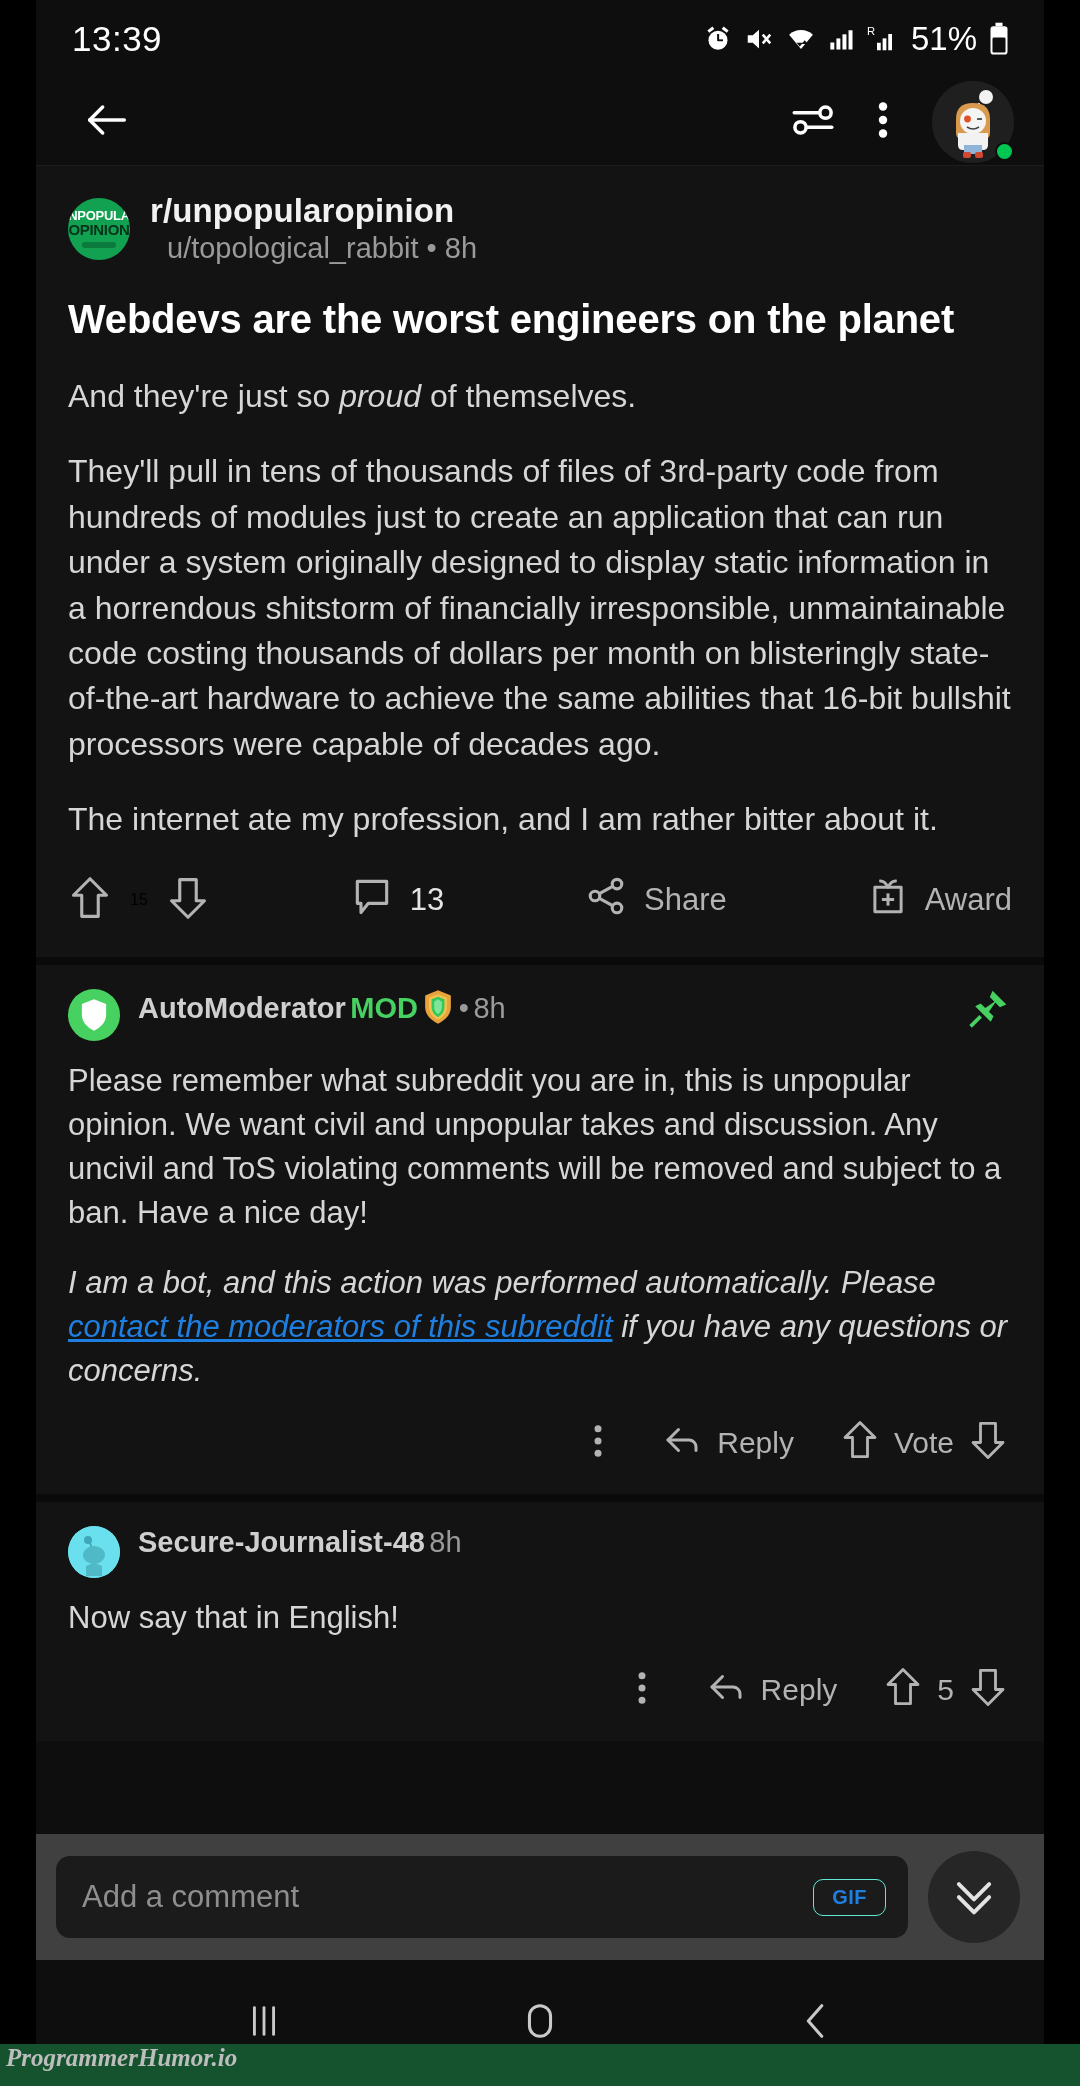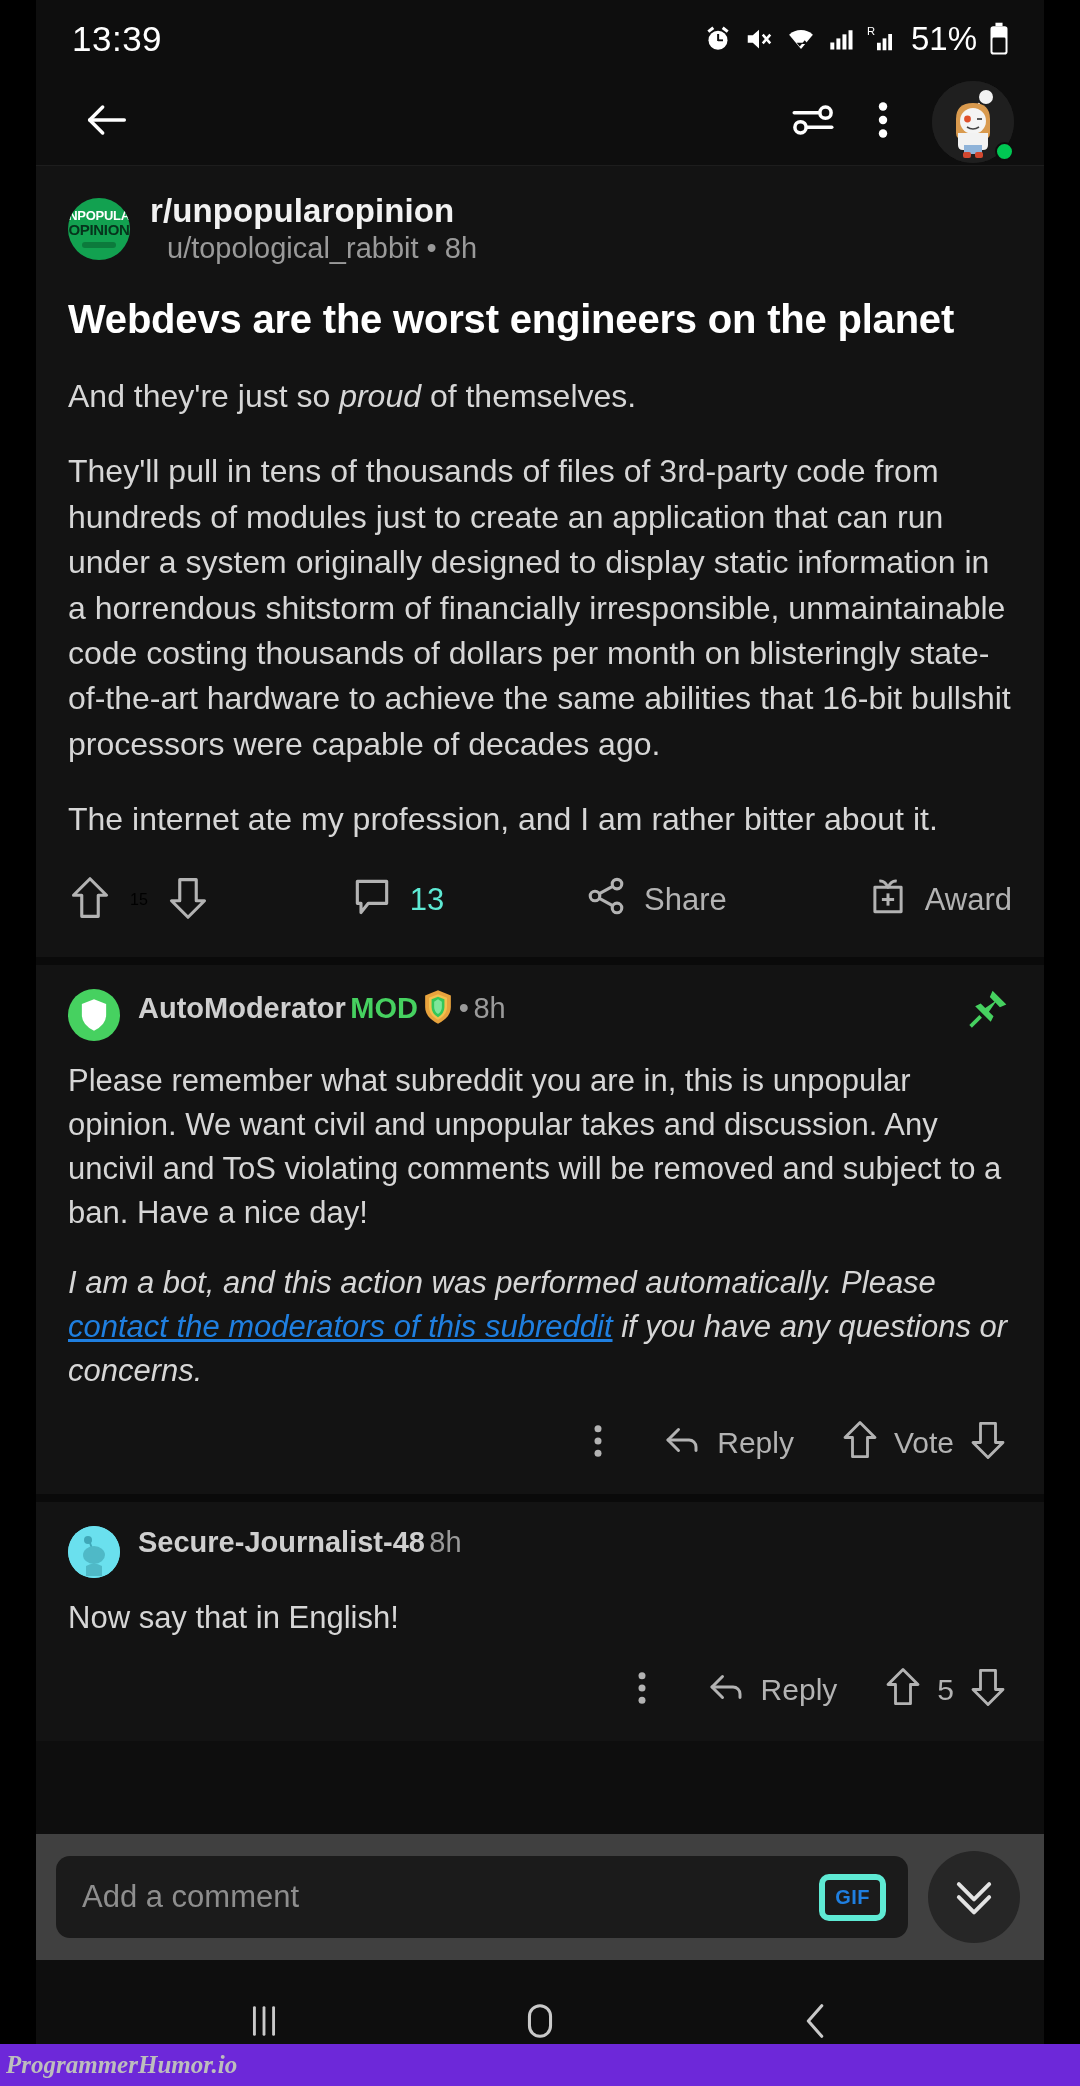--- a/index.html
+++ b/index.html
@@ -97,21 +97,21 @@
   }
   .post-body p:last-child { margin-bottom:0; }
   .post-body em { font-style:italic; }
 
   .actionbar {
     display:flex; align-items:center;
     padding:30px 0 30px 0;
     gap:0;
   }
   .act { display:flex; align-items:center; gap:16px; color:#b3b3b3; font-size:31px; }
-  .act .n { color:#5eead4; font-size:31px; }
+  .act .n { color:#e5e5e5; font-size:31px; }
   .vote-grp { display:flex; align-items:center; gap:18px; }
   .act-sp { flex:1; }
 
   
   .divider { height:8px; background:#0a0a0a; }
   .comment { background:#131313; padding:24px 32px 0 32px; }
 
   .c-head { display:flex; align-items:flex-start; gap:18px; position:relative; }
   .c-ava { width:52px; height:52px; border-radius:50%; flex:none; position:relative; overflow:hidden; }
   .c-ava.mod { background:#46d160; display:flex; align-items:center; justify-content:center; }
@@ -143,23 +143,23 @@
     padding:0 24px 0 20px; gap:20px;
   }
   .cb-input {
     flex:1; height:82px;
     background:#1b1b1b; border-radius:14px;
     display:flex; align-items:center;
     padding:0 22px 0 26px;
   }
   .cb-placeholder { flex:1; color:#8e8e8e; font-size:31px; }
   .gif-btn {
-    border:6px solid #5eead4; border-radius:10px;
+    border:1px solid #5eead4; border-radius:10px;
     color:#1f7fe0; font-size:20px; font-weight:bold;
-    padding:6px 10px; letter-spacing:.5px;
+    padding:6px 18px; letter-spacing:.5px;
   }
   .fab {
     width:92px; height:92px; border-radius:50%;
     background:#262626;
     display:flex; align-items:center; justify-content:center;
     flex:none;
   }
 
   
   .navbar {
@@ -167,22 +167,22 @@
     height:126px; background:#0e0e0e;
     display:flex; align-items:center; justify-content:space-around;
     padding:0 90px;
   }
   .navbar > div { display:flex; align-items:center; justify-content:center; width:120px; height:90px; }
 
   
   .watermark {
     position:absolute; left:0; bottom:0;
     width:1080px; height:42px;
-    background:#6d28d9;
-    display:flex; align-items:center;
+    background:#14532d;
+    display:flex; align-items:flex-start;
     padding-left:6px;
     z-index:20;
   }
   .watermark span {
     color:#bdbdbd; font-family:"Liberation Serif", serif;
     font-style:italic; font-weight:bold; font-size:25px;
   }
 </style>
 </head>
 <body>

